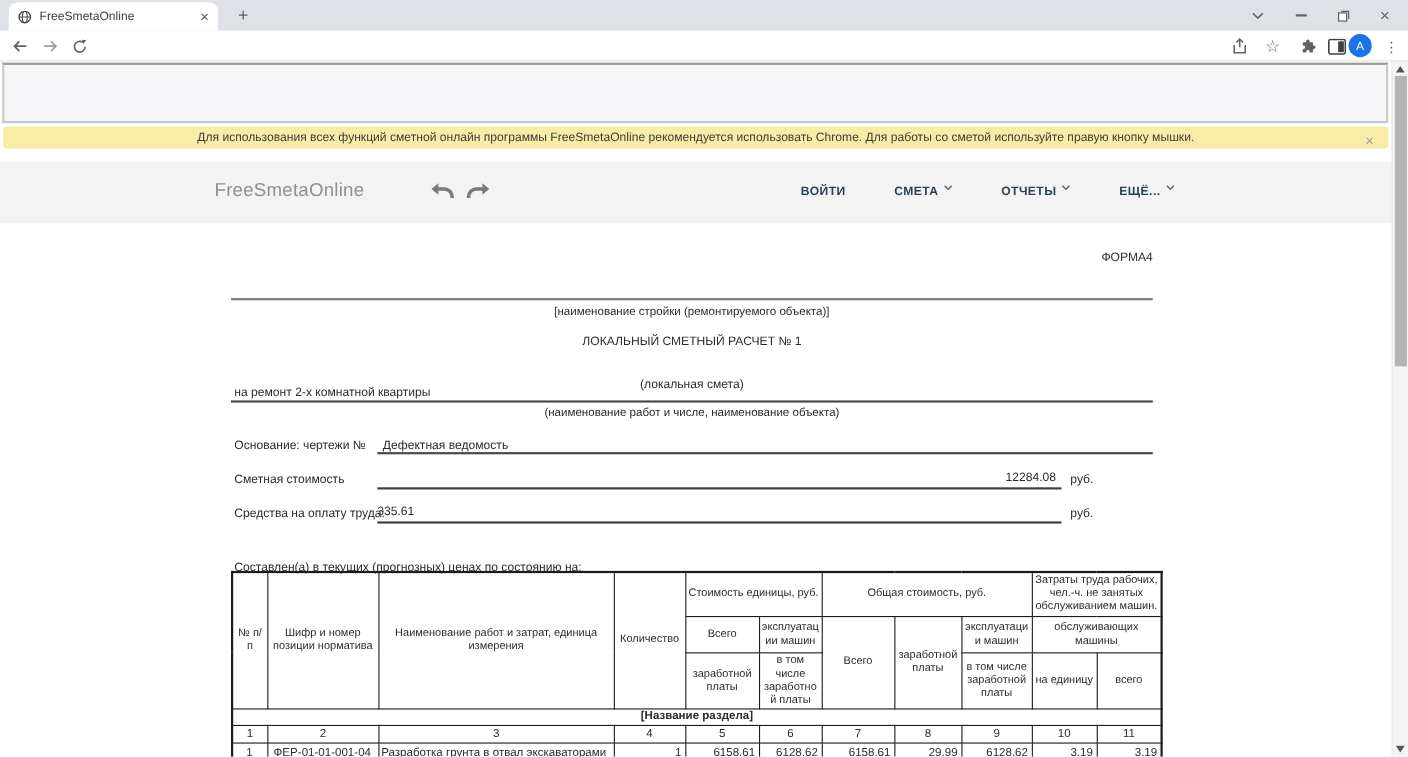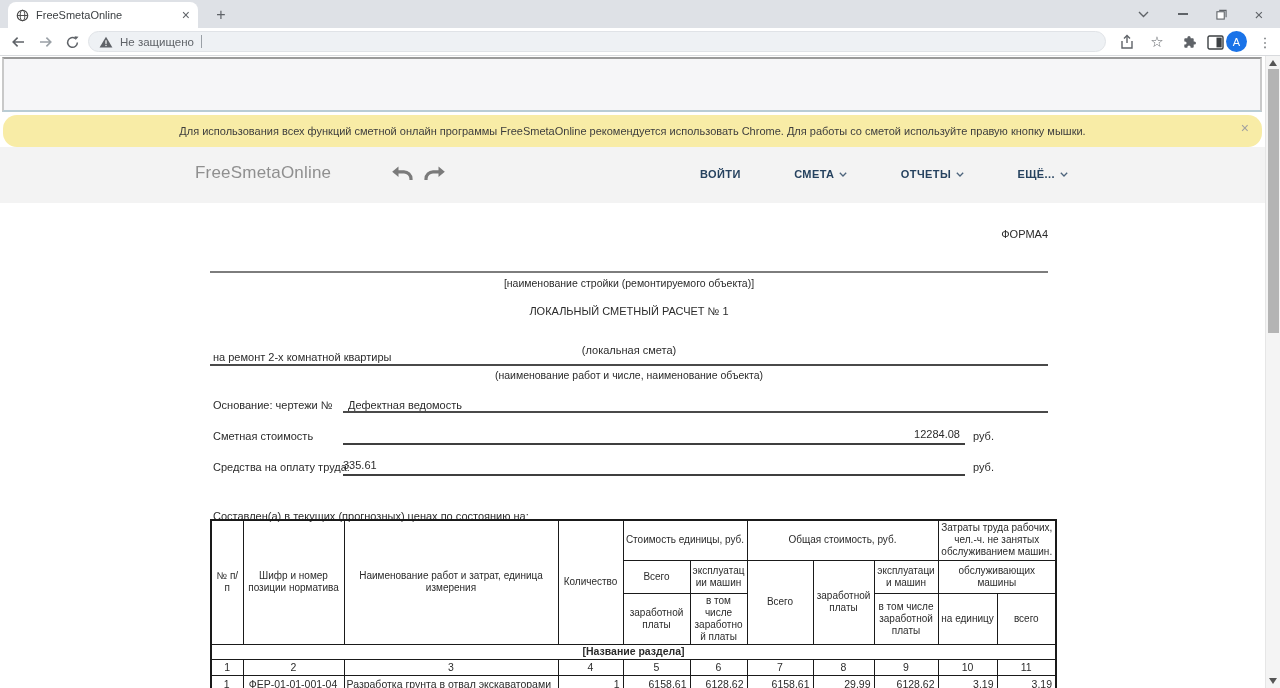--- a/index.html
+++ b/index.html
@@ -35,31 +35,31 @@
   .avatar { position:absolute; left:1226px; top:3px; width:21px; height:21px; border-radius:50%;
             background:#1a73e8; color:#fff; font-size:11px; display:flex; align-items:center; justify-content:center; }
 
   
   .page { position:absolute; top:56px; left:0; width:1265px; height:632px; background:#fff; overflow:hidden; }
 
   .frame-box { position:absolute; top:1px; left:2px; width:1260px; height:55px; background:#f6f6f8;
                border-top:2px solid #9a9a9a; border-left:2px solid #c9c9c9; border-right:2px solid #c9c9c9;
                border-bottom:2px solid #b9ccd4; }
 
-  .notice { position:absolute; top:59px; left:3px; width:1259px; height:32px; background:#f8eca6;
-            border-radius:14px; display:flex; align-items:center; justify-content:center; }
+  .notice { position:absolute; top:59px; left:3px; width:1259px; height:20px; background:#f8eca6;
+            border-radius:3px; display:flex; align-items:center; justify-content:center; }
   .notice-text { font-size:11px; color:#3d3d3d; }
   .notice-close { position:absolute; right:13px; top:6px; font-size:14px; color:#a0a0a0; line-height:1; }
 
   .site-header { position:absolute; top:91px; left:0; width:1265px; height:56px; background:#f3f3f3; }
   .logo { position:absolute; left:195px; top:16px; font-size:17px; color:#8f8f8f; letter-spacing:0.2px; }
   .undo-btn { position:absolute; left:391px; top:17px; }
   .redo-btn { position:absolute; left:423px; top:17px; }
   .main-nav { position:absolute; left:700px; top:21px; width:368px; display:flex; justify-content:space-between; }
-  .nav-item { font-size:11px; font-weight:700; color:#26425f; letter-spacing:0.4px; display:flex; align-items:center; gap:5px; }
+  .nav-item { font-size:11px; font-weight:700; color:#26425f; letter-spacing:0.4px; display:flex; gap:5px;margin-left:28px; }
 
   
   .doc-abs { position:absolute; }
   .fs11 { font-size:11px; } .fs105 { font-size:10.5px; }
   .doc-center { left:210px; width:838px; text-align:center; }
   .forma { top:172px; left:210px; width:838px; text-align:right; }
   .top-line { top:215px; left:210px; width:838px; border-top:2px solid #7d7d7d; }
   .cap1 { top:221px; }
   .doc-title { top:249px; }
   .doc-subtitle { top:264px;margin-top:24px; }
@@ -143,31 +143,20 @@
   <div class="nav-ico ico-fwd">
     <svg width="16" height="16" viewBox="0 0 16 16">
         <path d="M2 8h10.6M8.4 3.6L12.8 8l-4.4 4.4" fill="none" stroke="#9aa0a6" stroke-width="1.6"></path>
       </svg>
   </div>
   <div class="nav-ico ico-reload">
     <svg width="15" height="15" viewBox="0 0 16 16">
         <path d="M13.2 8A5.2 5.2 0 1 1 11 3.7" fill="none" stroke="#5f6368" stroke-width="1.6"></path>
         <polygon points="10.2,1.2 14.4,1.8 11.2,5.4" fill="#5f6368"></polygon>
       </svg>
-  </div>
-  <div class="url-pill">
-    <span>
-      <svg width="14" height="12" viewBox="0 0 16 14">
-          <path d="M8 0.8L15.5 13.4H0.5z" fill="#5f6368"></path>
-          <rect x="7.3" y="5" width="1.4" height="4.2" fill="#fff"></rect>
-          <rect x="7.3" y="10.3" width="1.4" height="1.5" fill="#fff"></rect>
-        </svg>
-    </span>
-    <span class="chip-text">Не защищено</span>
-    <span class="caret"></span>
   </div>
   <div class="tb-right ico-share">
     <svg width="16" height="16" viewBox="0 0 16 16">
         <path d="M3 7v7h10V7" fill="none" stroke="#5f6368" stroke-width="1.4"></path>
         <path d="M8 9V1.8" fill="none" stroke="#5f6368" stroke-width="1.4"></path>
         <polyline points="5,4.5 8,1.5 11,4.5" fill="none" stroke="#5f6368" stroke-width="1.4"></polyline>
       </svg>
   </div>
   <div class="tb-right ico-star">☆</div>
   <div class="tb-right ico-puzzle">

